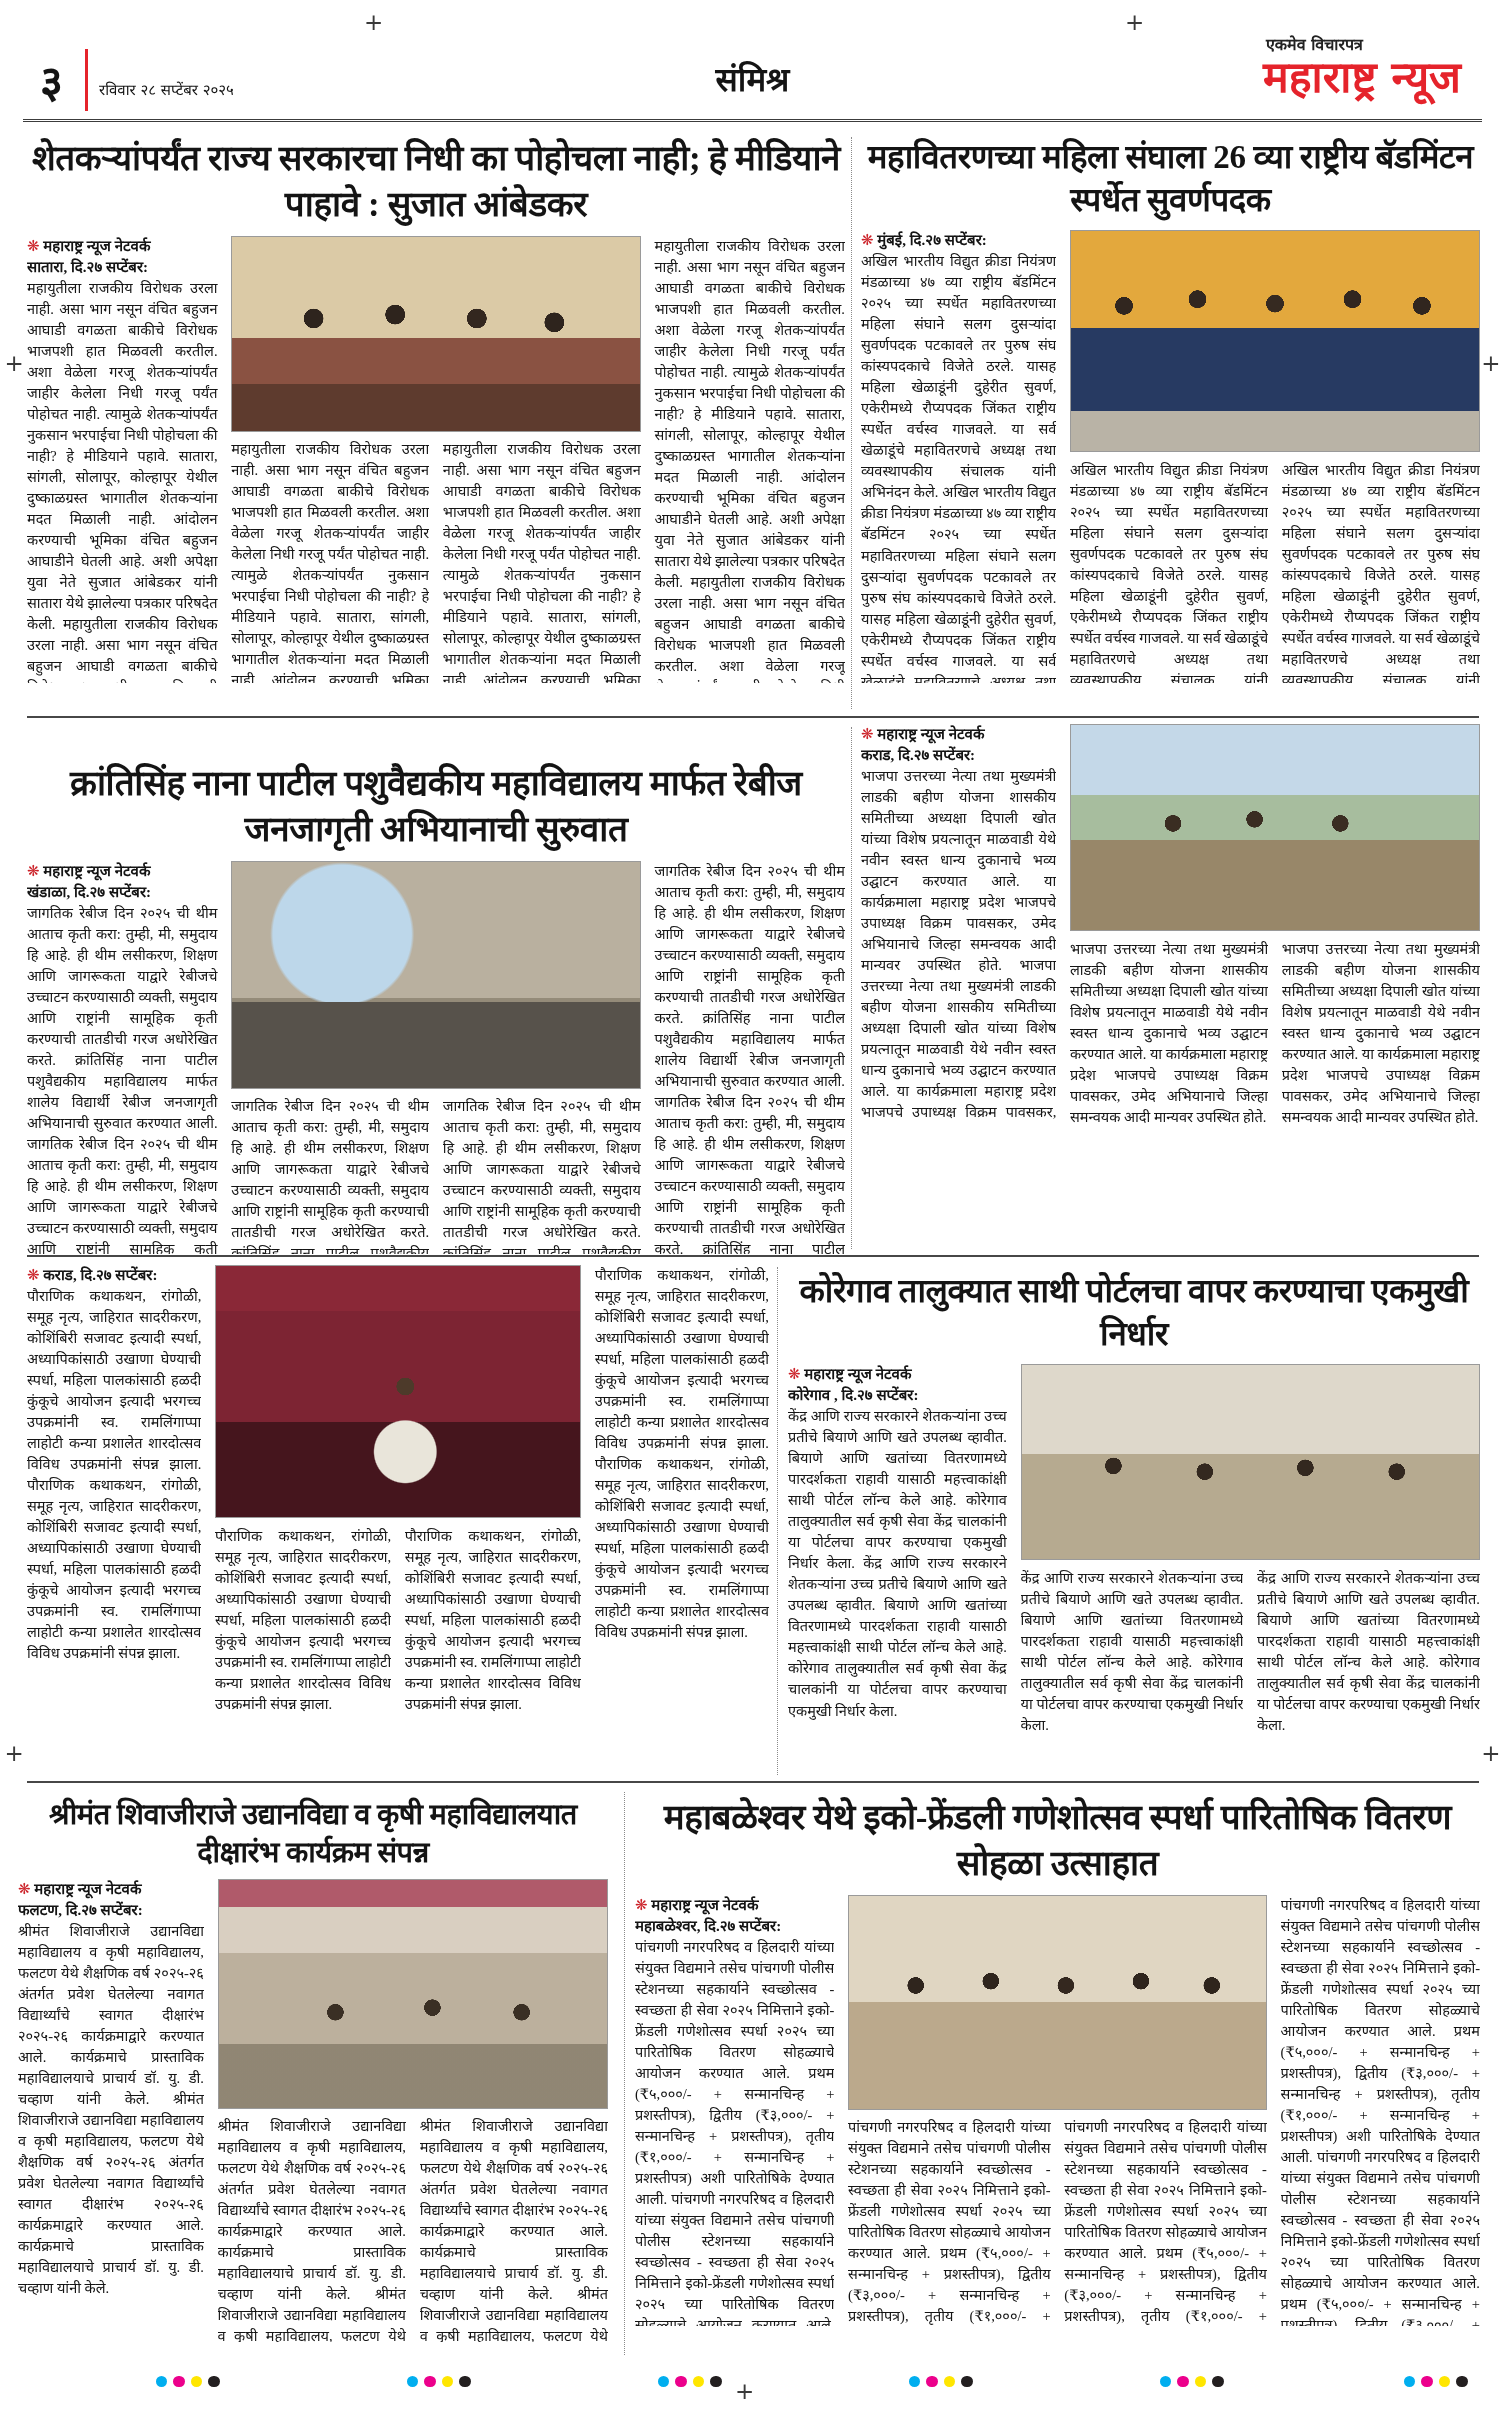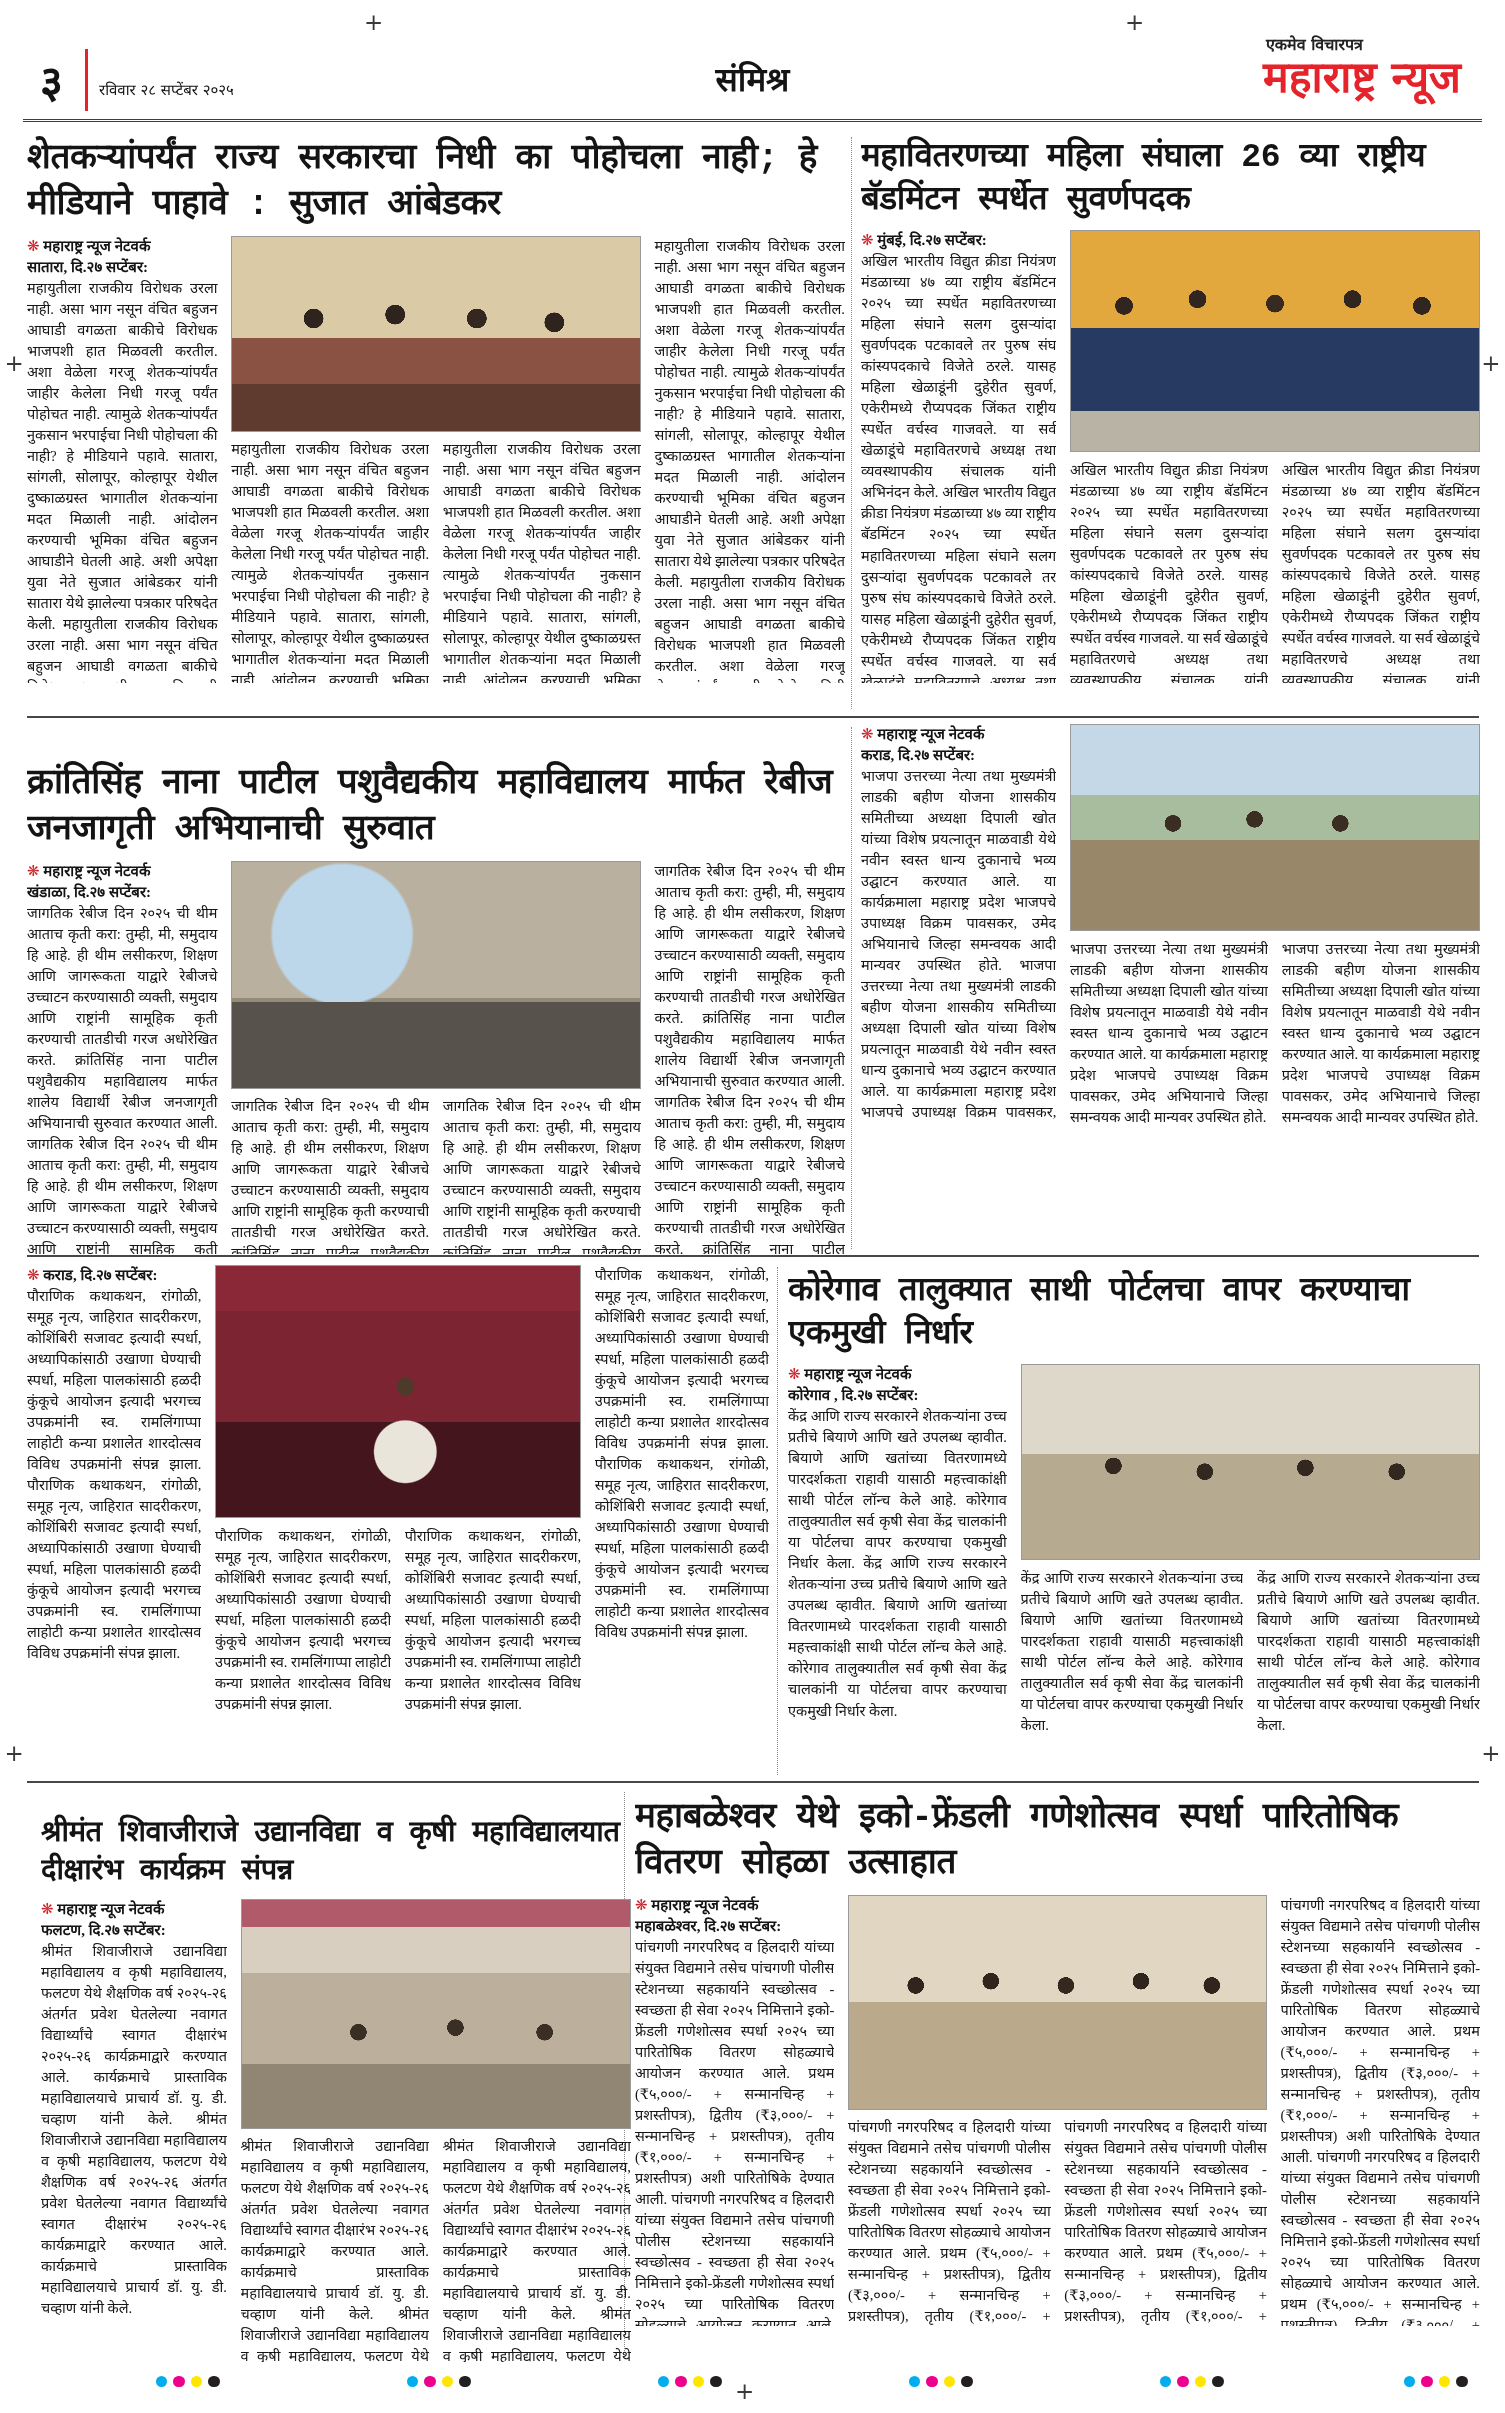--- a/index.html
+++ b/index.html
@@ -11,22 +11,22 @@
   .date{position:absolute;left:99px;top:79px;font-size:15px;font-weight:normal;
         font-family:"DejaVu Sans",sans-serif;}
   .sectiontitle{position:absolute;left:50%;top:56px;transform:translateX(-50%);
         font-size:33px;font-weight:bold;font-family:"DejaVu Sans",sans-serif;}
   .logo{position:absolute;right:44px;top:33px;text-align:left;font-family:"DejaVu Sans",sans-serif;}
   .logo .tag{font-size:16px;font-weight:bold;color:#222;margin-left:3px;}
   .logo .name{font-size:43px;font-weight:bold;color:#e5232b;line-height:1.05;}
   .toprule{position:absolute;left:23px;right:23px;top:119px;border-top:3px double #3c3c3c;}
   
   .art{position:absolute;overflow:hidden;}
-  .hl{font-weight:bold;line-height:1.32;margin:4.6px 0 7.6px 0;
-      font-family:Liberation Mono, monospace;letter-spacing:-0.4px;}
+  .hl{font-weight:bold;text-align:center;line-height:1.32;margin:4.6px 0 7.6px 0;
+      font-family:Liberation Serif, serif;letter-spacing:-0.4px;}
   .cols{display:flex;gap:13.7px;overflow:hidden;}
   .col{flex:1;font-size:14.5px;line-height:1.45;text-align:justify;overflow:hidden;}
   .mid{display:flex;flex-direction:column;gap:7.6px;overflow:hidden;}
   .subcols{display:flex;gap:13.7px;flex:1;overflow:hidden;}
   .byline{font-weight:bold;font-size:15px;line-height:1.4;}
   .ast{color:#cc2229;font-family:"DejaVu Sans",sans-serif;}
   .bodytext{display:block;}
   .photo{width:100%;border:0.8px solid #9a9a9a;box-sizing:border-box;}
   
   .vdiv{position:absolute;width:0;border-left:1.5px dotted #8a8a8a;}
@@ -251,21 +251,21 @@
               <span class="bodytext">केंद्र आणि राज्य सरकारने शेतकऱ्यांना उच्च प्रतीचे बियाणे आणि खते उपलब्ध व्हावीत. बियाणे आणि खतांच्या वितरणामध्ये पारदर्शकता राहावी यासाठी महत्त्वाकांक्षी साथी पोर्टल लॉन्च केले आहे. कोरेगाव तालुक्यातील सर्व कृषी सेवा केंद्र चालकांनी या पोर्टलचा वापर करण्याचा एकमुखी निर्धार केला.</span>
             </div>
           <div class="col">
               <span class="bodytext">केंद्र आणि राज्य सरकारने शेतकऱ्यांना उच्च प्रतीचे बियाणे आणि खते उपलब्ध व्हावीत. बियाणे आणि खतांच्या वितरणामध्ये पारदर्शकता राहावी यासाठी महत्त्वाकांक्षी साथी पोर्टल लॉन्च केले आहे. कोरेगाव तालुक्यातील सर्व कृषी सेवा केंद्र चालकांनी या पोर्टलचा वापर करण्याचा एकमुखी निर्धार केला.</span>
             </div>
         </div>
       </div>
     </div>
   </div>
 
-  <div class="art" style="left:41px;top:1790px;width:590px;height:569px;margin-top:20px;">
+  <div class="art" style="left:18px;top:1790px;width:590px;height:569px;">
     <div class="hl" style="font-size:29px;">श्रीमंत शिवाजीराजे उद्यानविद्या व कृषी महाविद्यालयात दीक्षारंभ कार्यक्रम संपन्न</div>
     <div class="cols" style="height:463px;">
       <div class="col">
         <div class="byline"><span class="ast">❋</span> <span>महाराष्ट्र न्यूज नेटवर्क</span></div>
         <div class="byline">फलटण, दि.२७ सप्टेंबर:</div>
         <span class="bodytext">श्रीमंत शिवाजीराजे उद्यानविद्या महाविद्यालय व कृषी महाविद्यालय, फलटण येथे शैक्षणिक वर्ष २०२५-२६ अंतर्गत प्रवेश घेतलेल्या नवागत विद्यार्थ्यांचे स्वागत दीक्षारंभ २०२५-२६ कार्यक्रमाद्वारे करण्यात आले. कार्यक्रमाचे प्रास्ताविक महाविद्यालयाचे प्राचार्य डॉ. यु. डी. चव्हाण यांनी केले. श्रीमंत शिवाजीराजे उद्यानविद्या महाविद्यालय व कृषी महाविद्यालय, फलटण येथे शैक्षणिक वर्ष २०२५-२६ अंतर्गत प्रवेश घेतलेल्या नवागत विद्यार्थ्यांचे स्वागत दीक्षारंभ २०२५-२६ कार्यक्रमाद्वारे करण्यात आले. कार्यक्रमाचे प्रास्ताविक महाविद्यालयाचे प्राचार्य डॉ. यु. डी. चव्हाण यांनी केले.</span>
       </div>
       <div class="mid" style="flex:2.1;">
         <div class="photo p7"></div>
         <div class="subcols">

